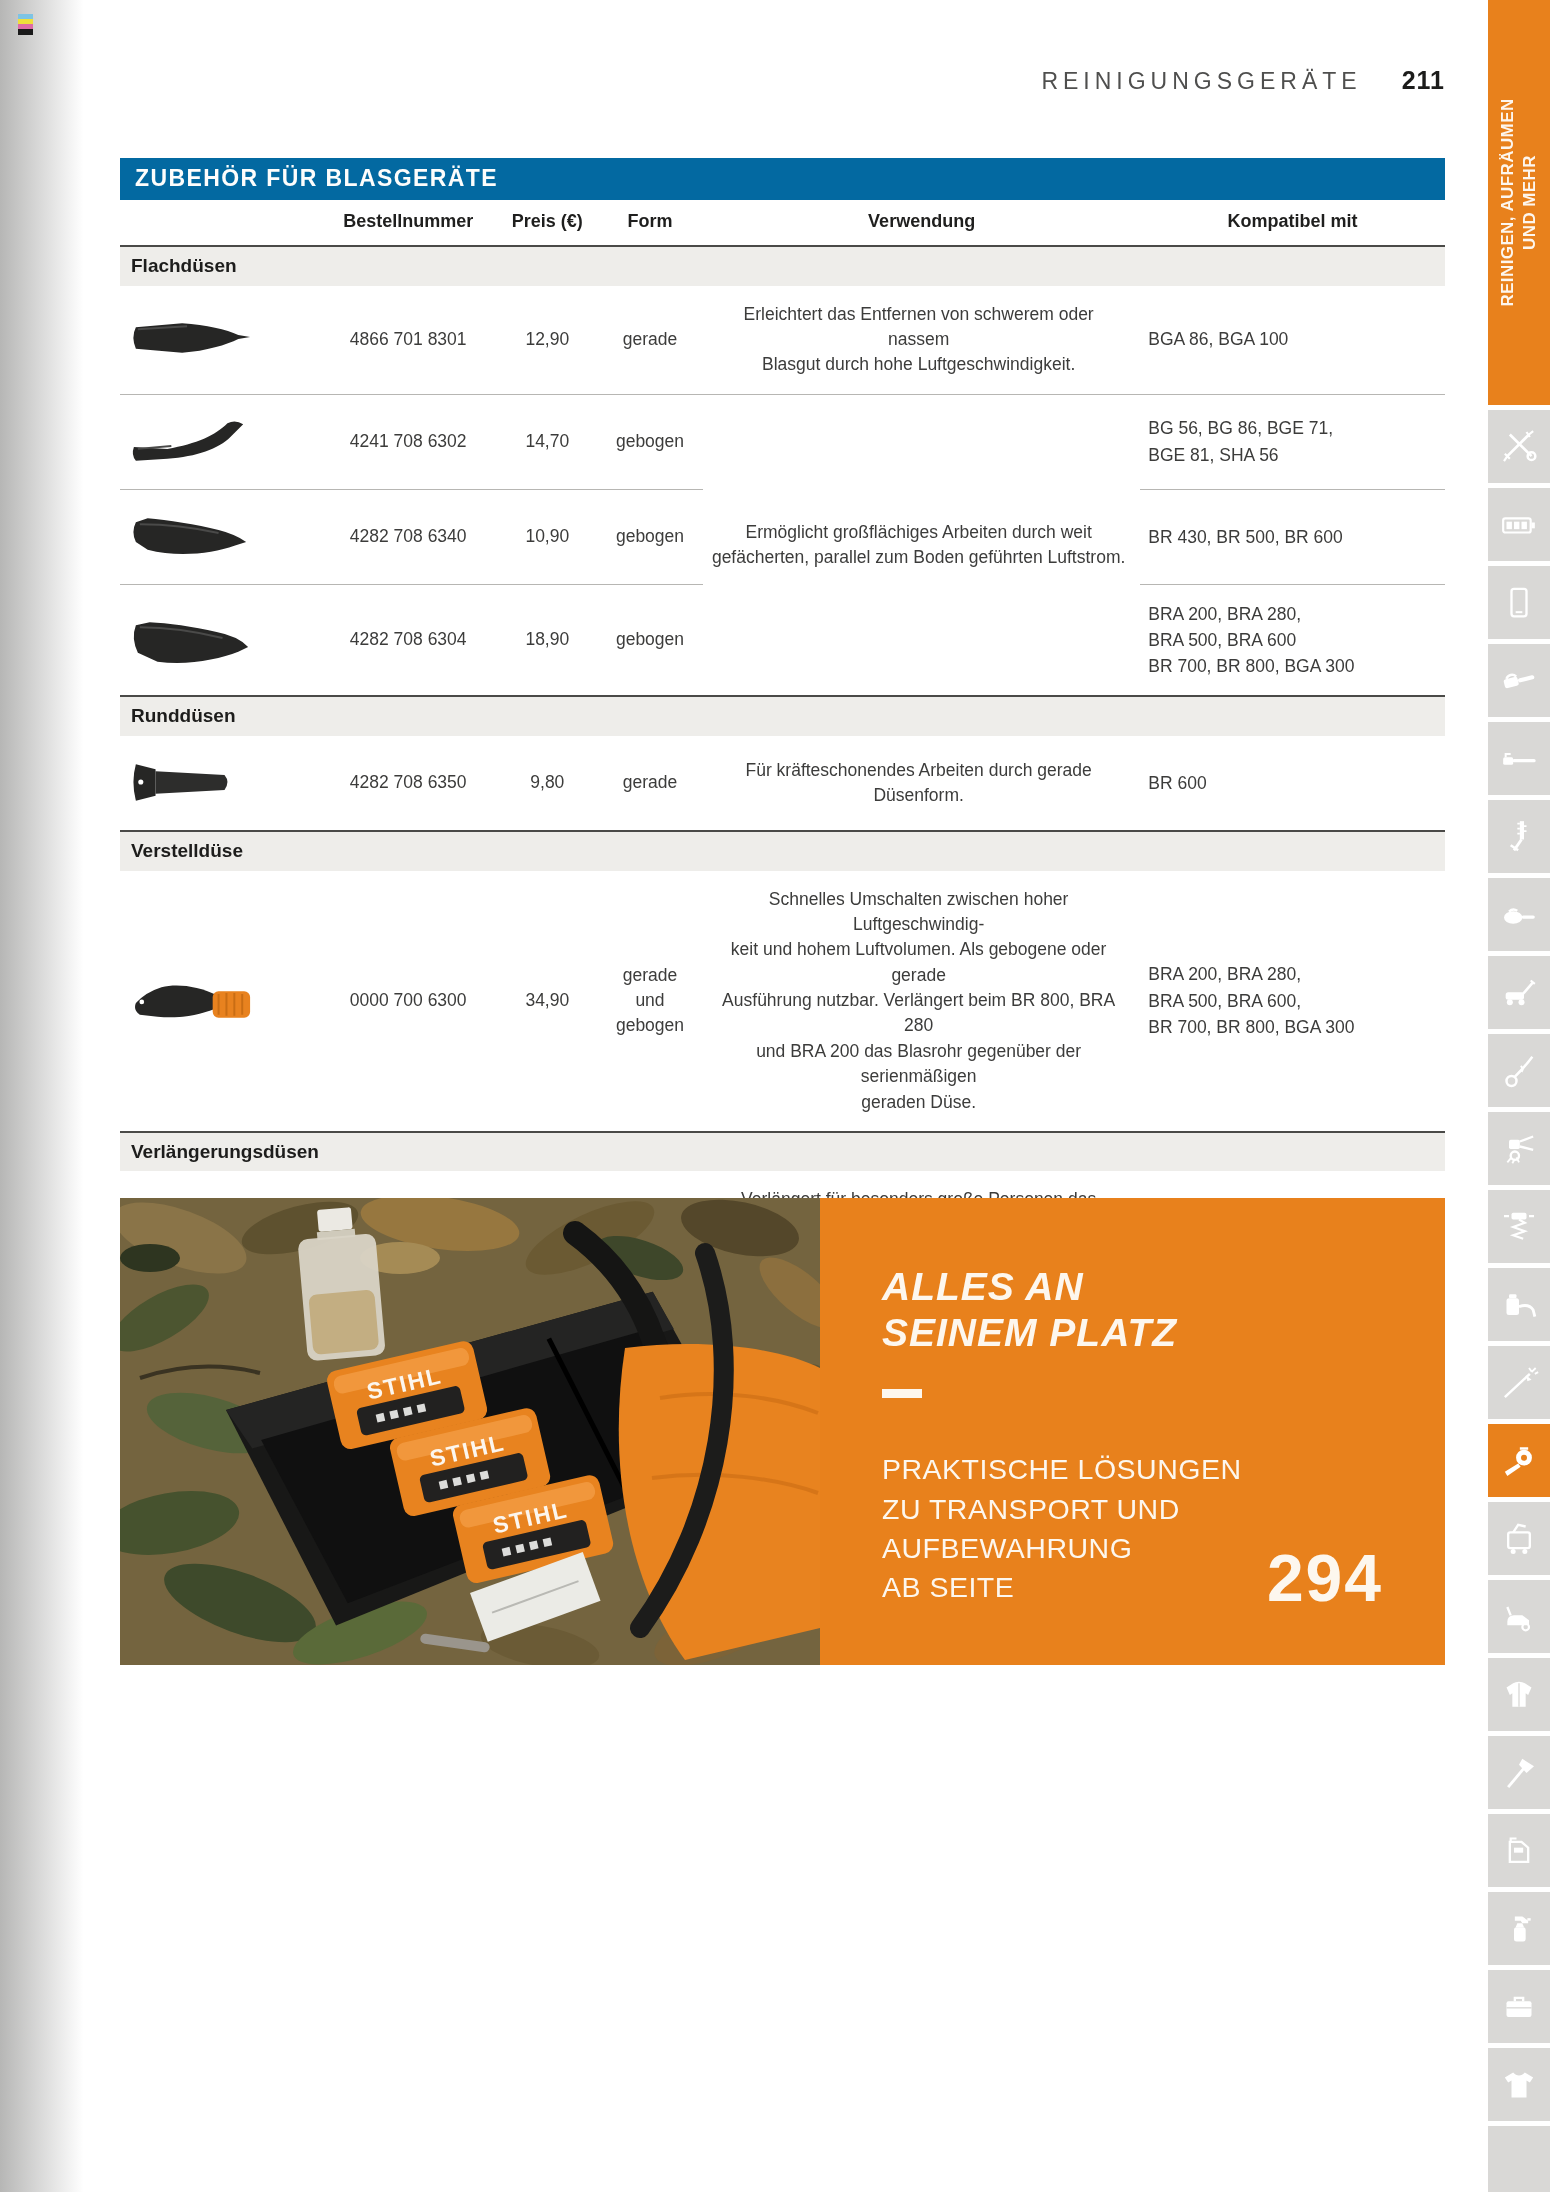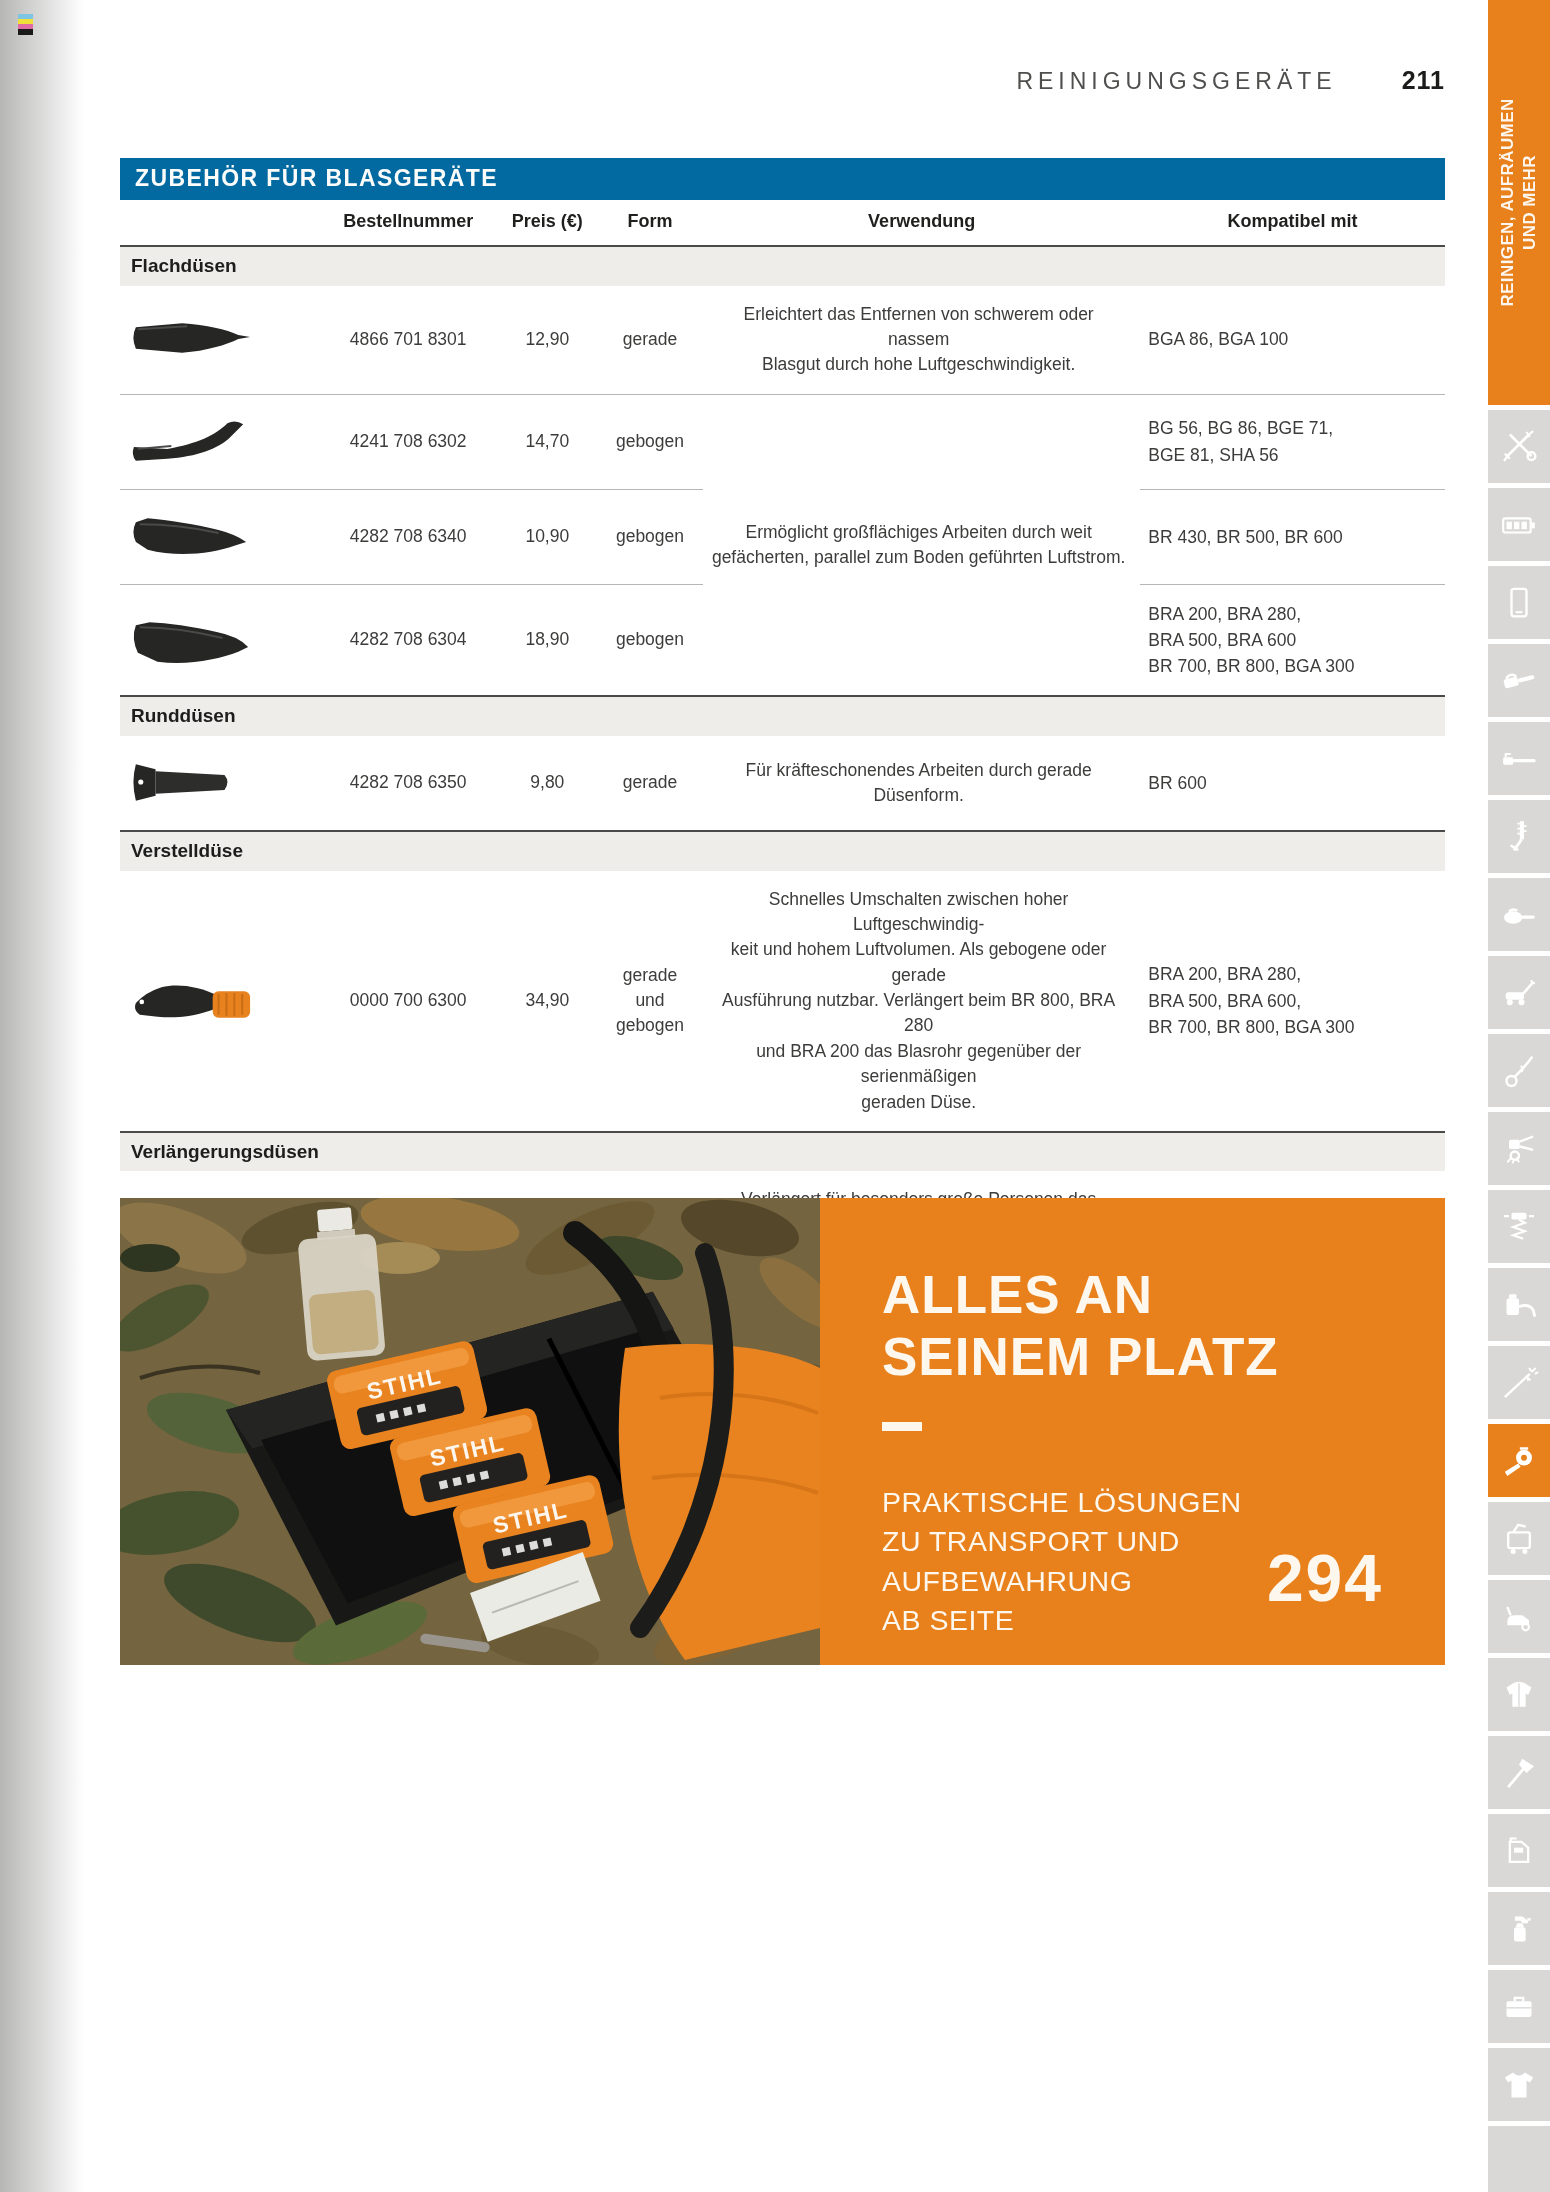--- a/index.html
+++ b/index.html
@@ -7,21 +7,21 @@
   .page{position:absolute;inset:0;background:#fff;overflow:hidden;}
   .edge-shadow{position:absolute;left:0;top:0;width:95px;height:100%;background:linear-gradient(90deg,rgba(110,110,108,.5),rgba(255,255,255,0) 88%);pointer-events:none;}
   .reg-mark{position:absolute;left:18px;top:14px;width:15px;height:21px;}
   .reg-mark i{display:block;height:5px;}
   .reg-mark .c1{background:#7ec4e4;}
   .reg-mark .c2{background:#efdf3b;}
   .reg-mark .c3{background:#df6ba6;}
   .reg-mark .c4{background:#1a1a1a;height:6px;}
 
   
-  .page-header{position:absolute;top:66px;right:105px;display:flex;align-items:baseline;gap:65px;}
+  .page-header{position:absolute;top:66px;right:105px;display:flex;align-items:baseline;gap:40px;}
   .ph-title{font-size:23px;letter-spacing:5px;color:#4f4f4e;}
   .ph-num{font-size:25px;font-weight:bold;color:#1c1c1b;letter-spacing:1px;}
 
   
   .table-wrap{position:absolute;left:120px;top:158px;width:1325px;}
   .tbl-title{background:#0369a1;color:#fdfdfc;font-weight:bold;font-size:23px;letter-spacing:1.4px;padding:7px 15px 8px;}
   table.tbl{width:100%;border-collapse:collapse;border-bottom:2px solid #4a4a48;}
   .tbl th{font-size:18px;font-weight:bold;color:#1f1f1e;padding:11px 6px 13px;text-align:center;}
   tr.section td{background:#eeedea;border-top:2px solid #4a4a48;font-weight:bold;font-size:19px;color:#1d1d1c;padding:5px 11px 6px;}
   .tbl td{font-size:17.5px;color:#3c3c3b;vertical-align:middle;padding:16px 8px;line-height:1.45;}
@@ -29,21 +29,21 @@
   td.c-img{padding-left:8px;width:190px;}
   td.c-img svg{display:block;}
   td.c-bn,td.c-pr,td.c-fm{text-align:center;white-space:pre-line;}
   td.c-vw{text-align:center;white-space:pre-line;padding-right:14px;}
   td.c-km{text-align:left;white-space:pre-line;line-height:1.5;}
 
   
   .promo{position:absolute;left:120px;top:1198px;width:1325px;height:467px;display:flex;}
   .promo-photo{width:700px;height:467px;overflow:hidden;flex:none;}
   .promo-panel{flex:1;background:#e8811c;color:#fdf7ee;position:relative;padding:66px 40px 0 62px;box-sizing:border-box;}
-  .promo-headline{font-size:53px;font-weight:bold;letter-spacing:1px;line-height:1.17;white-space:pre-line;}
+  .promo-headline{font-size:39px;font-weight:bold;letter-spacing:1px;line-height:1.17;white-space:pre-line;font-style:italic;}
   .promo-dash{width:40px;height:9px;background:#fdf7ee;margin-top:34px;}
   .promo-body{margin-top:52px;font-size:28.5px;line-height:1.38;letter-spacing:.5px;white-space:pre-line;}
   .promo-page{position:absolute;right:62px;bottom:49px;font-size:66px;font-weight:bold;letter-spacing:2px;}
 
   
   .sidebar{position:absolute;top:0;right:0;width:62px;height:2192px;}
   .side-tab{position:absolute;top:0;right:0;width:62px;height:405px;background:#e8811c;}
   .side-tab .rot{position:absolute;top:405px;left:0;width:405px;height:62px;transform:rotate(-90deg);transform-origin:top left;display:flex;align-items:center;justify-content:center;text-align:center;color:#fdf6ee;font-weight:bold;font-size:17px;letter-spacing:.4px;line-height:1.3;white-space:pre-line;}
   .tiles{position:absolute;top:410px;right:0;width:62px;}
   .tile{width:62px;height:73px;background:#d9d8d6;margin-bottom:5px;display:flex;align-items:center;justify-content:center;}

